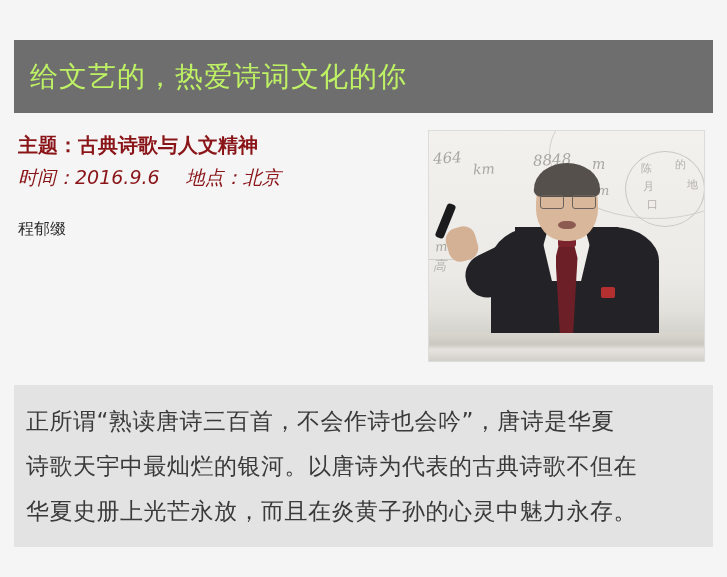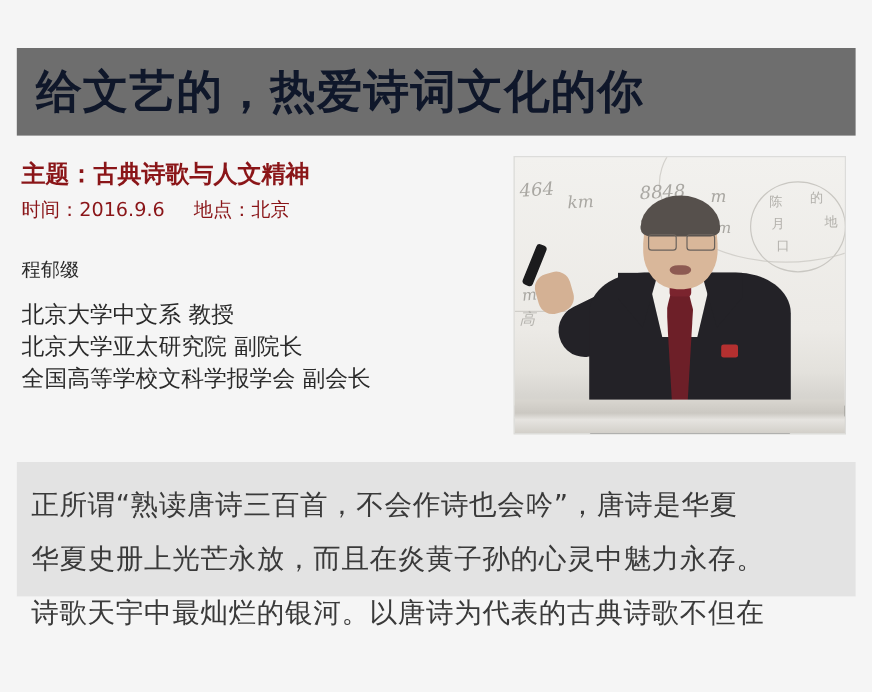--- a/index.html
+++ b/index.html
@@ -25,23 +25,23 @@
     position: absolute;
     left: 14px;
     top: 40px;
     width: 699px;
     height: 73px;
     background: #6e6e6e;
     display: flex;
     align-items: center;
   }
   .header-title {
-    color: #0f172a;
-    font-size: 38px;
-    font-weight: bold;
+    color: #bef264;
+    font-size: 28px;
+    font-weight: normal;
     letter-spacing: 1px;
     margin-left: 16px;
     white-space: nowrap;
     font-family: "DejaVu Sans", "Liberation Sans", sans-serif;
   }
 
   
   .info-col {
     position: absolute;
     left: 18px;
@@ -50,24 +50,25 @@
   }
   .subject-line {
     color: #8a1518;
     font-size: 20px;
     font-weight: bold;
     line-height: 1.25;
     white-space: nowrap;
   }
   .meta-line {
     color: #8a1518;
-    font-size: 16px;
+    font-size: 19px;
     line-height: 1.3;
     margin-top: 7px;
     white-space: nowrap;
+    font-style: italic;
   }
   .meta-sep {
     display: inline-block;
     width: 14px;
   }
 
   .speaker-name {
     color: #2b2b2b;
     font-size: 16px;
     line-height: 1.3;
@@ -298,21 +299,21 @@
     background: #b43030;
     border-radius: 2px;
   }
 
   
   .quote-panel {
     position: absolute;
     left: 14px;
     top: 385px;
     width: 699px;
-    height: 112px;
+    height: 162px;
     background: #e3e3e3;
     box-sizing: border-box;
     padding: 14px 12px 0 12px;
   }
   .quote-line {
     color: #3a3a3a;
     font-size: 23px;
     line-height: 45px;
     white-space: nowrap;
     letter-spacing: .5px;
@@ -330,25 +331,20 @@
   <div class="info-col">
     <div class="subject-line">主题：古典诗歌与人文精神</div>
     <div class="meta-line">
       <span>时间：2016.9.6</span>
       <span class="meta-sep"></span>
       <span>地点：北京</span>
     </div>
 
     <div class="speaker-name">程郁缀</div>
 
-    <div class="affil-list">
-      <div class="affil-line">北京大学中文系 教授</div>
-      <div class="affil-line">北京大学亚太研究院 副院长</div>
-      <div class="affil-line">全国高等学校文科学报学会 副会长</div>
-    </div>
   </div>
 
   <div class="photo-frame">
     <div class="photo-inner">
 
       <div class="wb-arc"></div>
       <div class="wb-line"></div>
 
       <div class="wb-text wb-464">464</div>
       <div class="wb-text wb-km">km</div>
@@ -384,17 +380,17 @@
         <div class="mouth"></div>
       </div>
 
       <div class="desk-dark"></div>
       <div class="desk"></div>
     </div>
   </div>
 
   <div class="quote-panel">
     <div class="quote-line">正所谓“熟读唐诗三百首，不会作诗也会吟”，唐诗是华夏</div>
+    <div class="quote-line">诗歌天宇中最灿烂的银河。以唐诗为代表的古典诗歌不但在</div>
     <div class="quote-line">华夏史册上光芒永放，而且在炎黄子孙的心灵中魅力永存。</div>
-    <div class="quote-line">诗歌天宇中最灿烂的银河。以唐诗为代表的古典诗歌不但在</div>
   </div>
 
 </div>
 
 </body></html>

